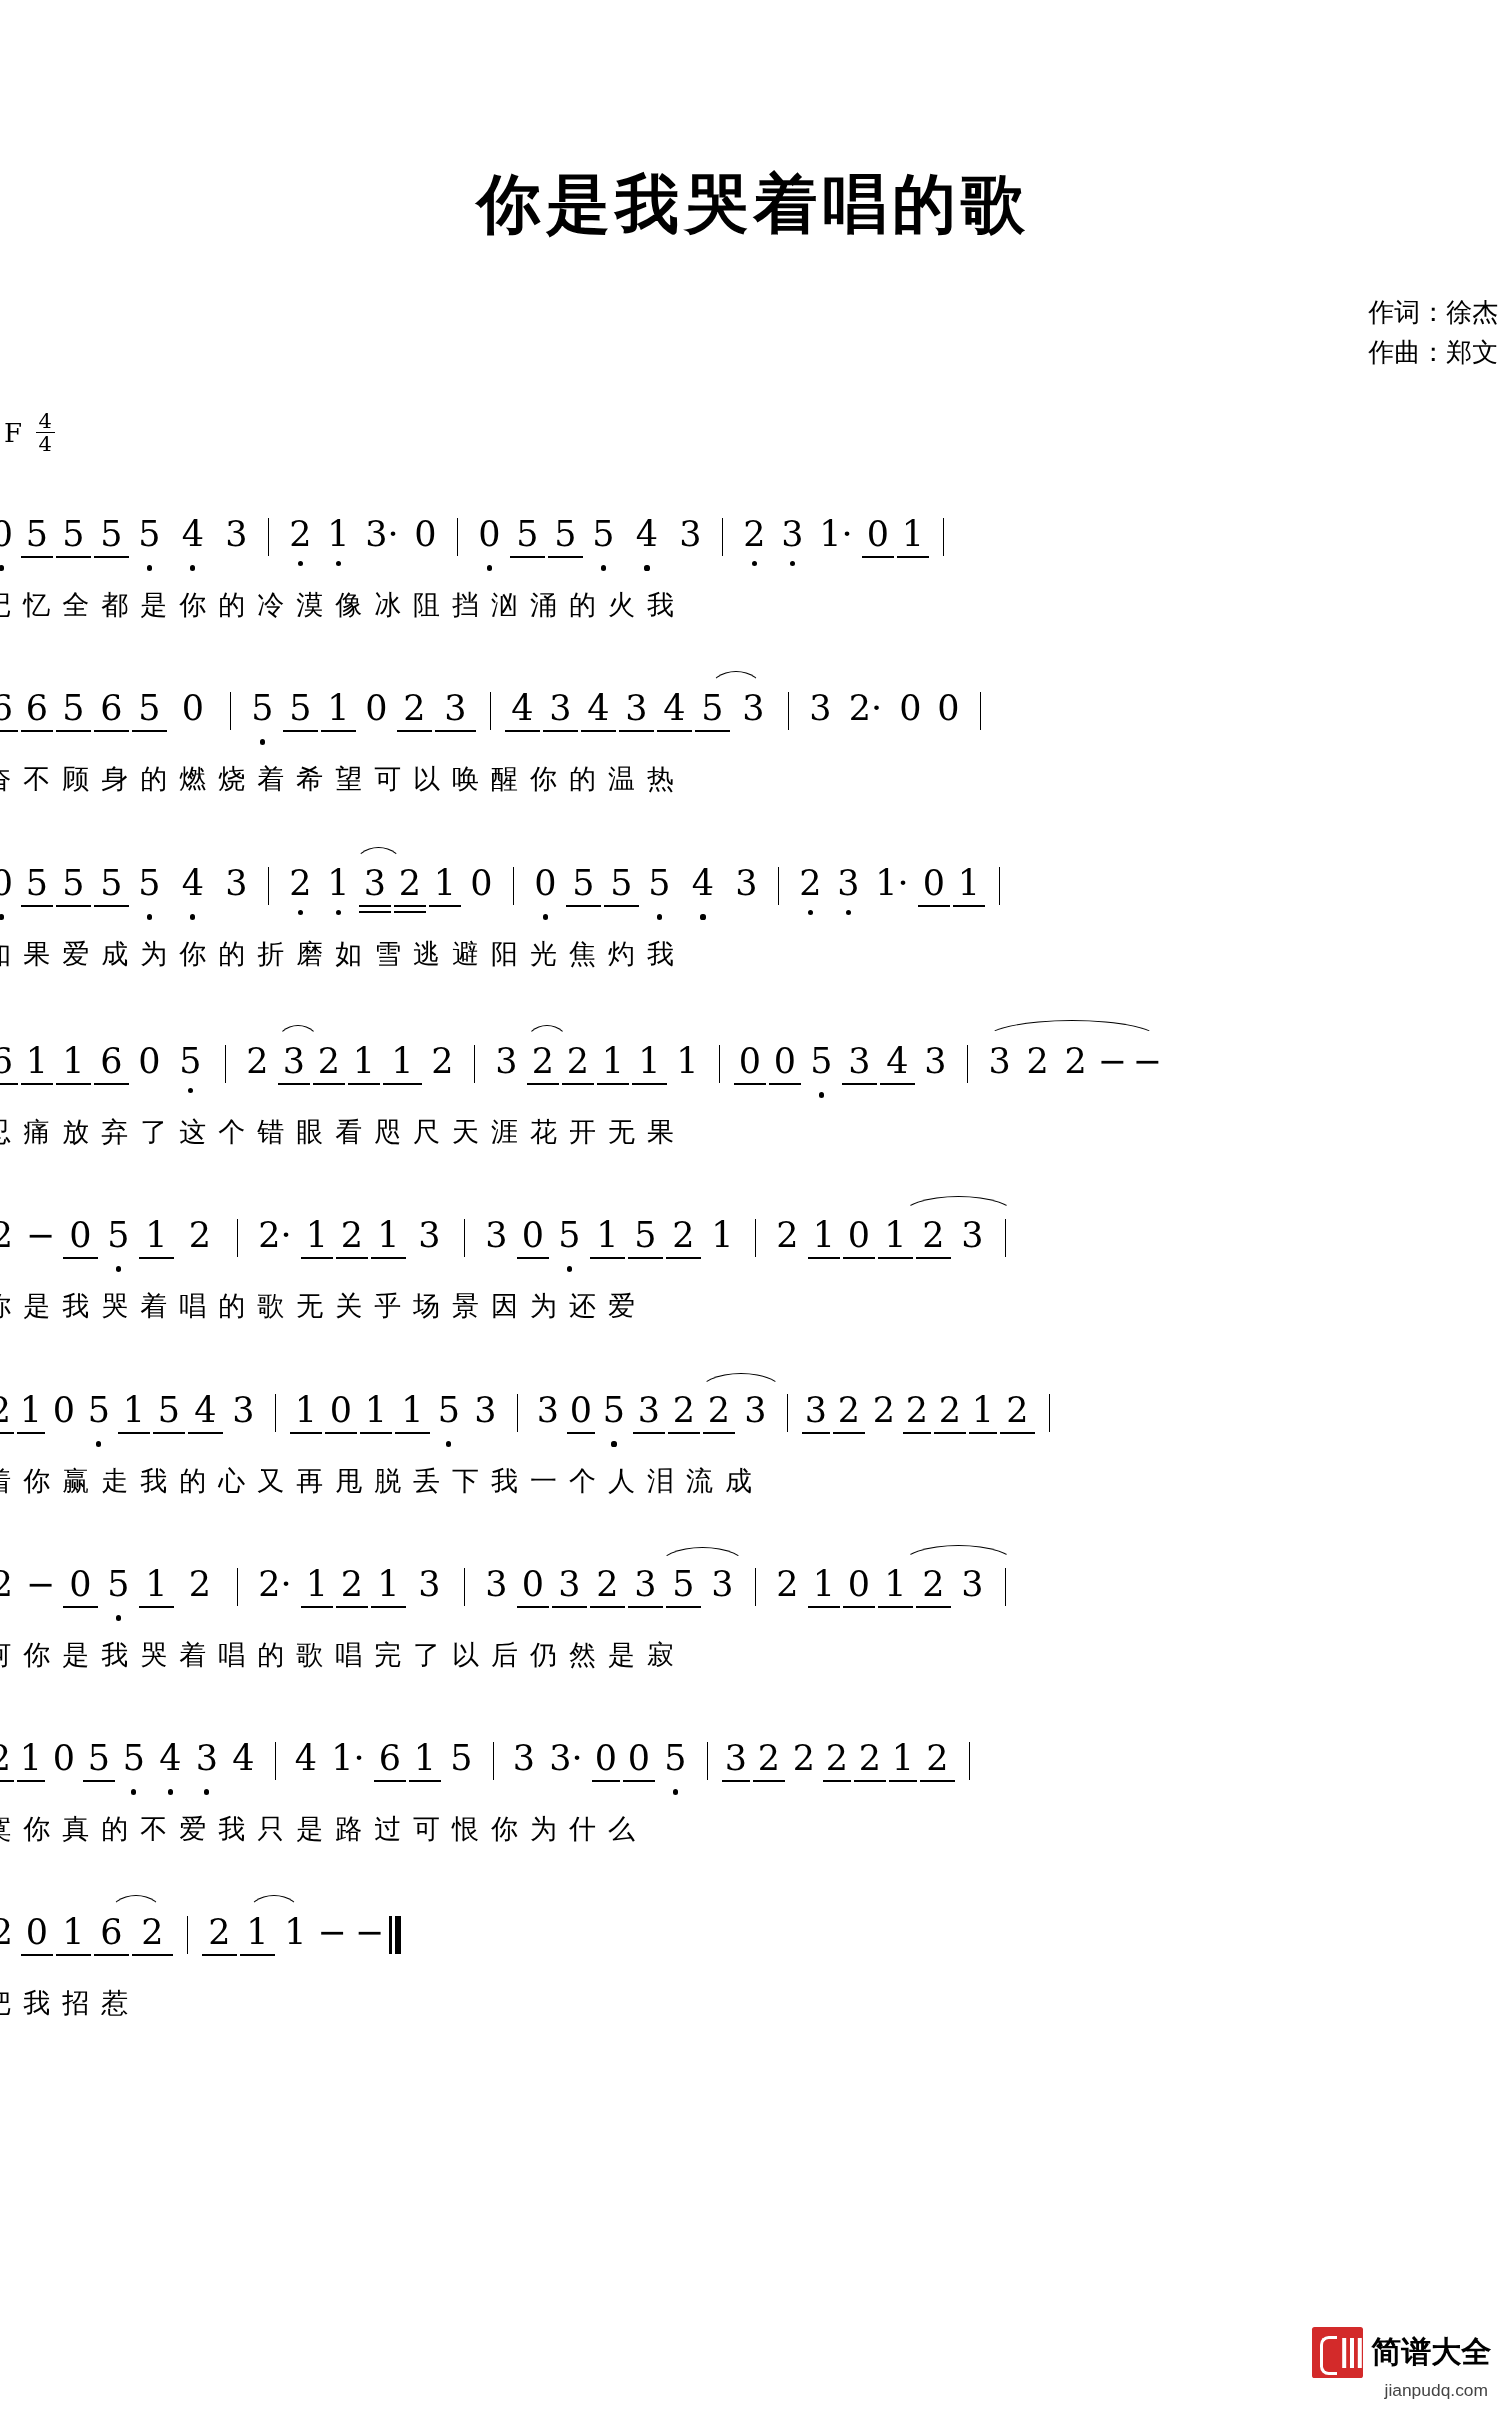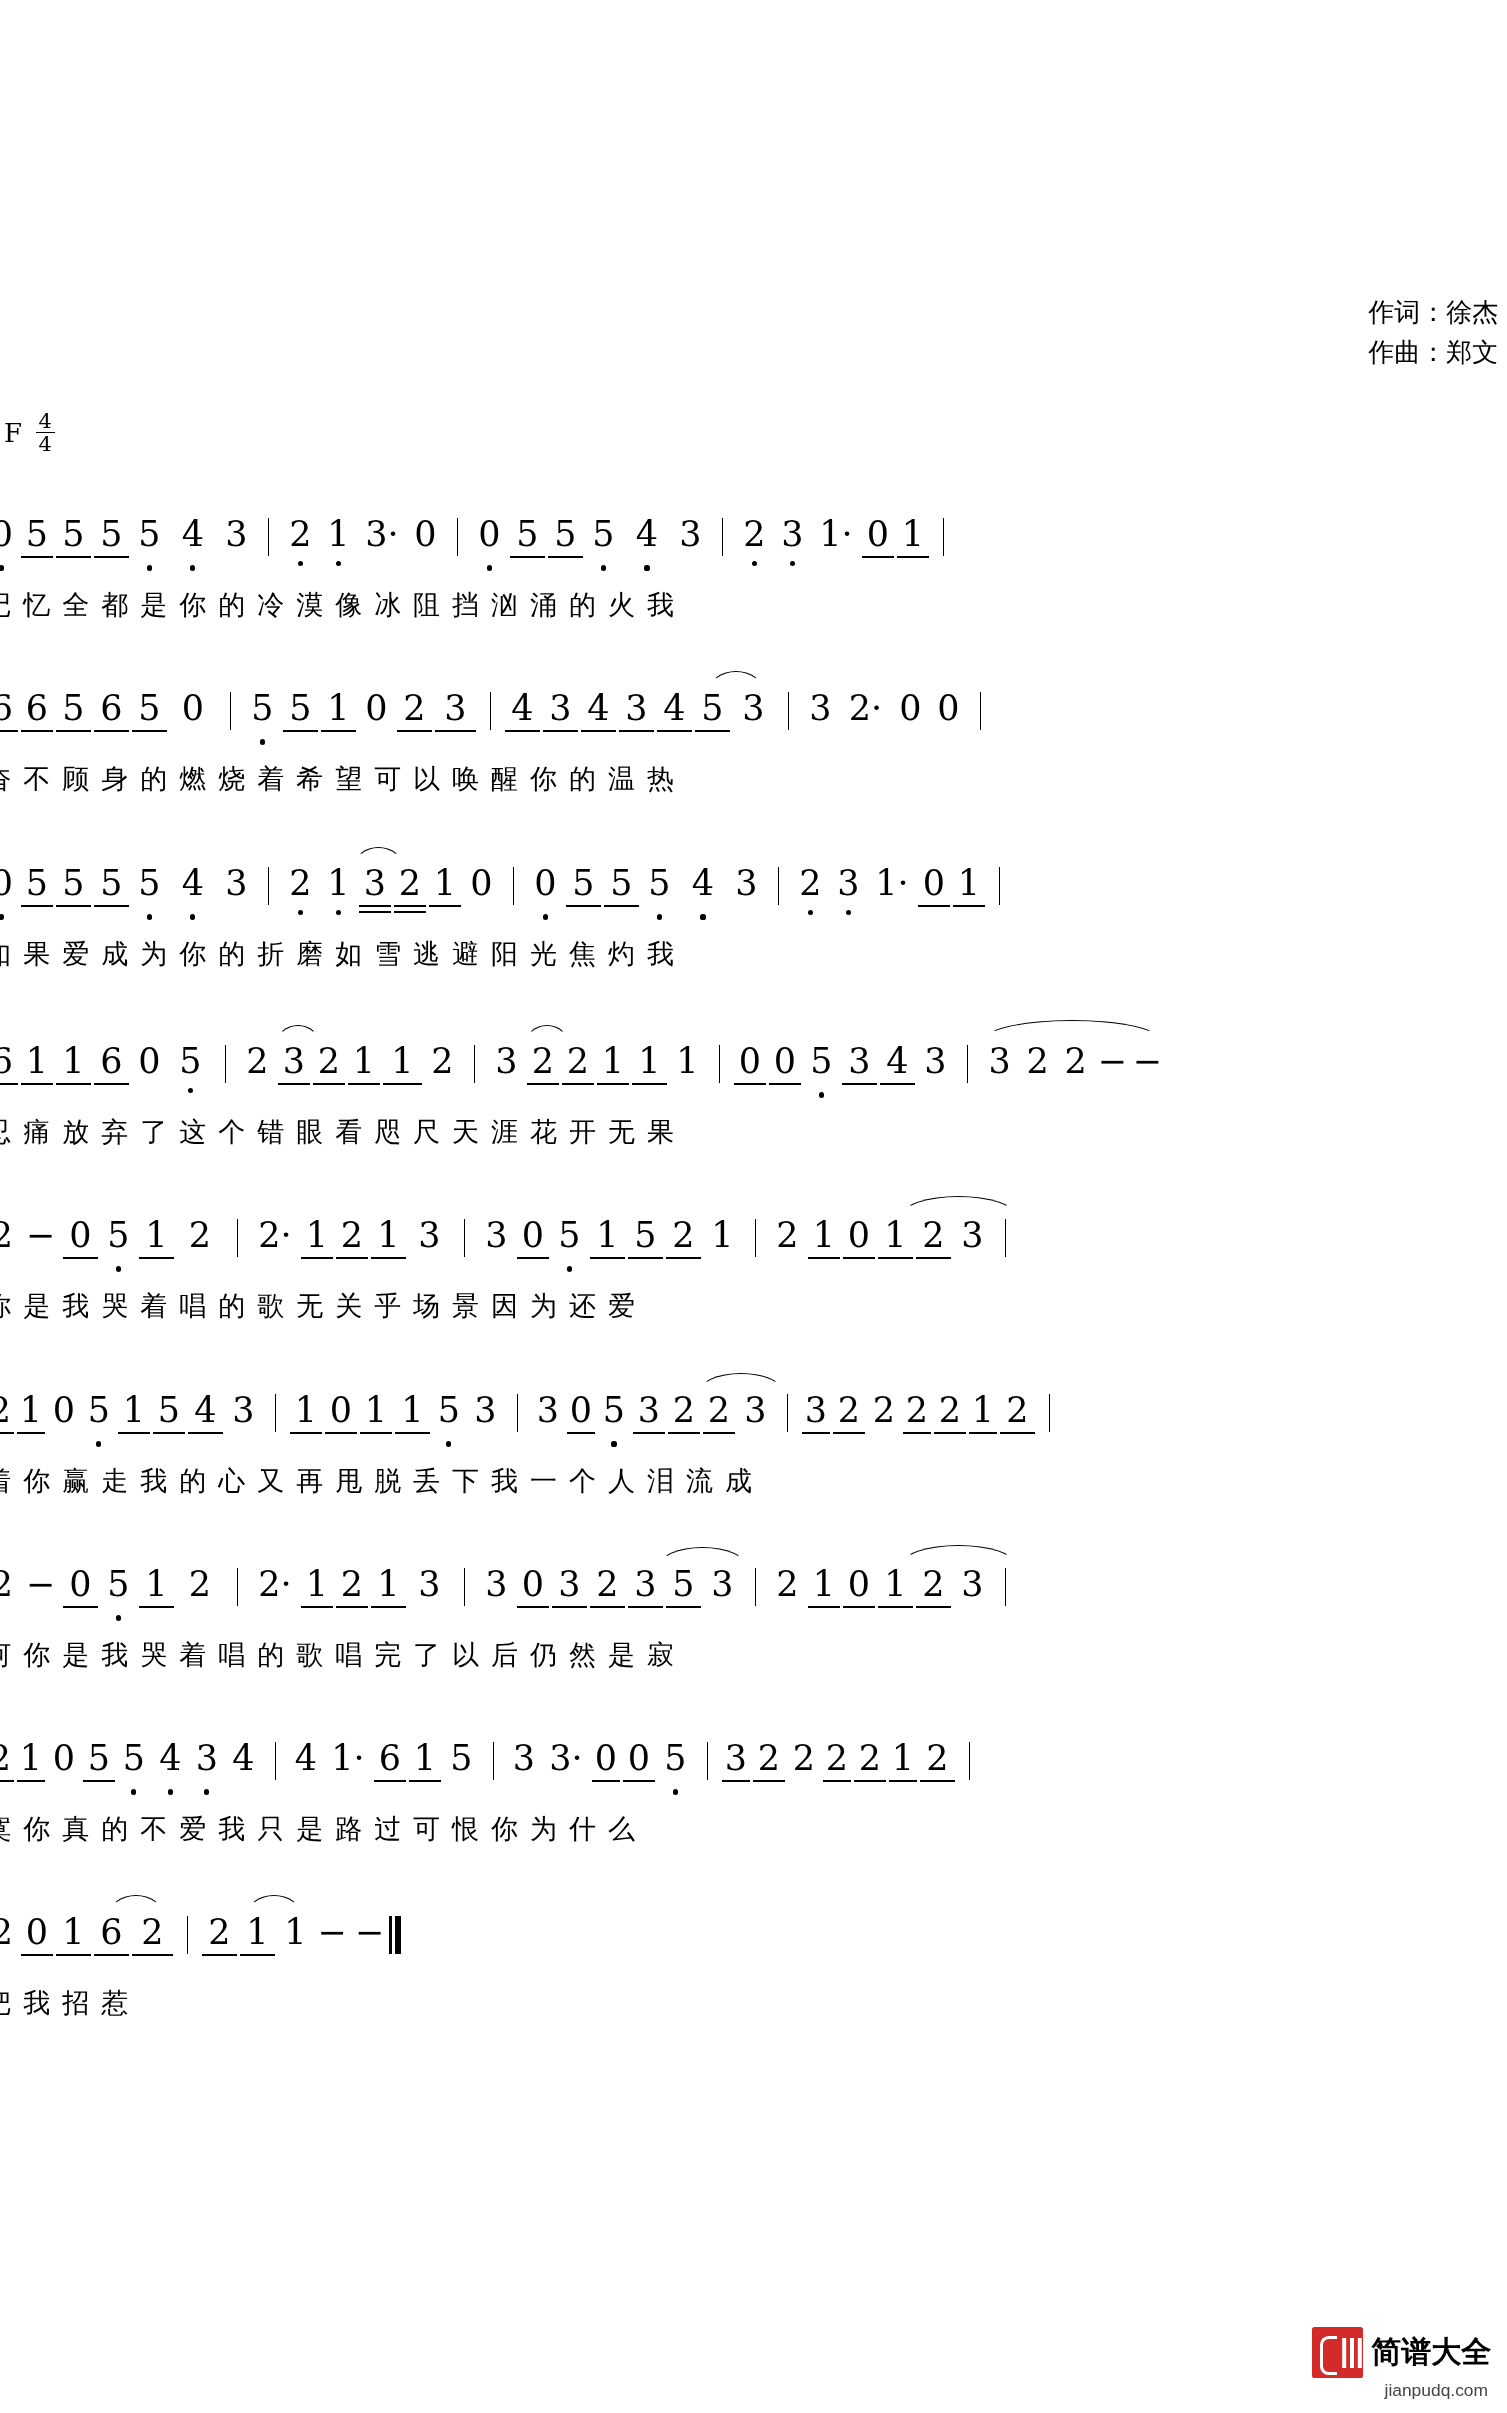--- a/index.html
+++ b/index.html
@@ -211,20 +211,21 @@
     font-family: "Liberation Sans", sans-serif;
     font-size: 17.4px;
     color: #444;
   }
 </style>
 </head>
 <body>
 
 <div class="sheet">
 
+  <div class="title">你是我哭着唱的歌</div>
 
   <div class="credits">
     <div>作词：徐杰</div>
     <div>作曲：郑文</div>
   </div>
 
   <div class="tempo">
     <span>= F</span>
     <span class="frac">
       <span class="num">4</span>

